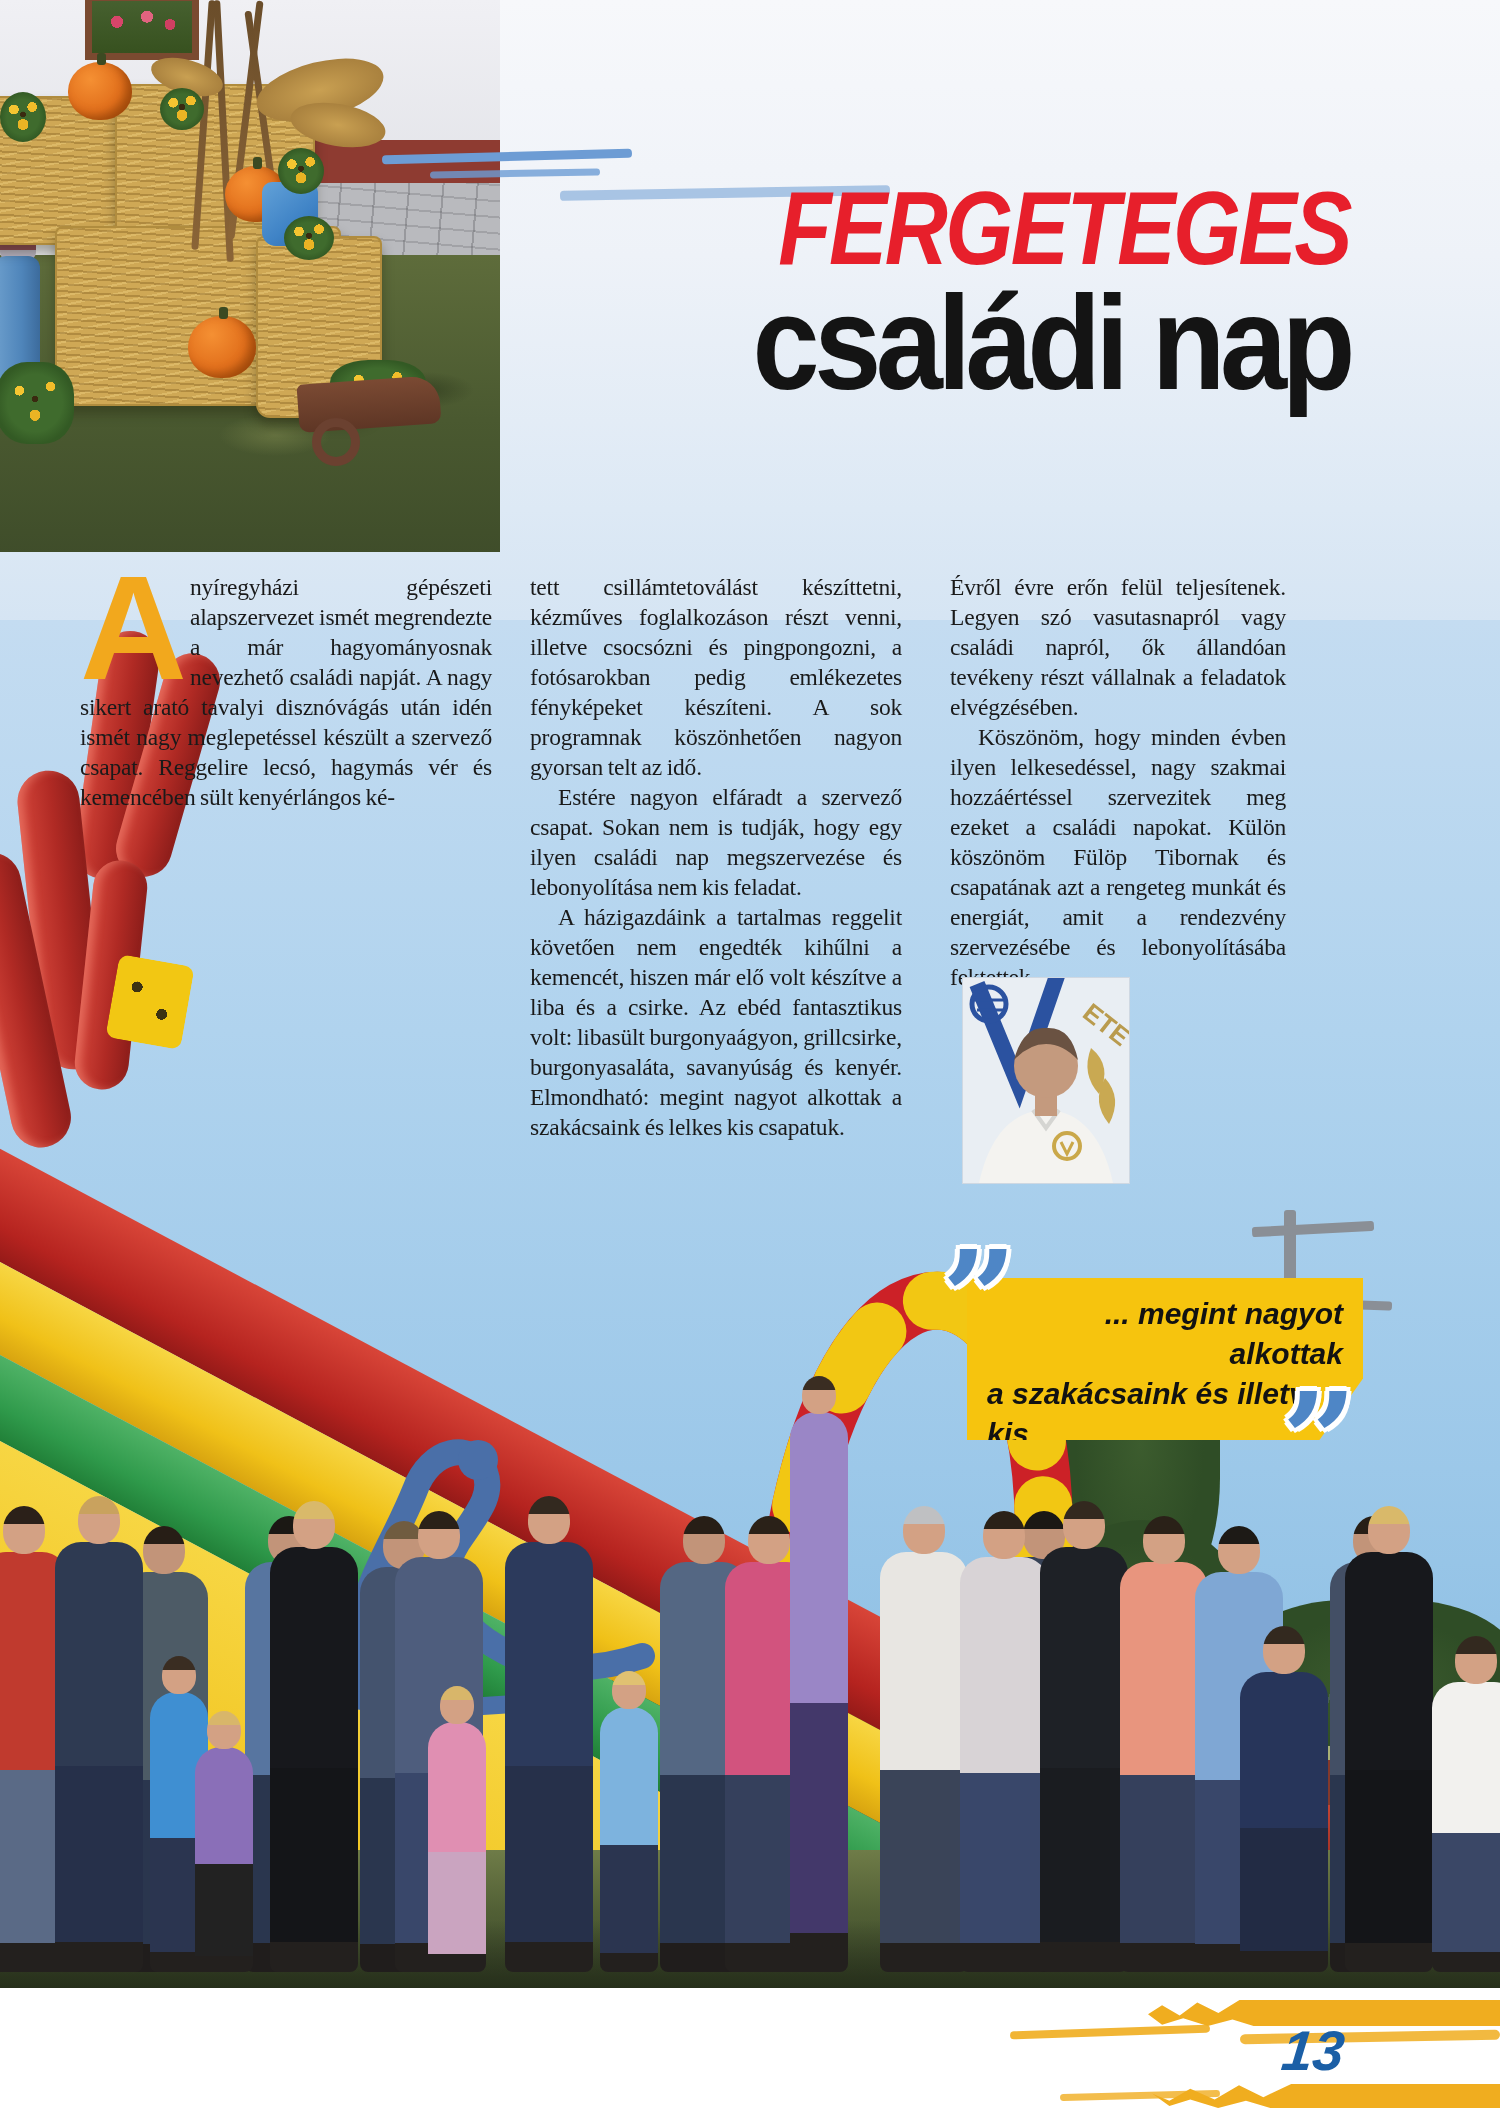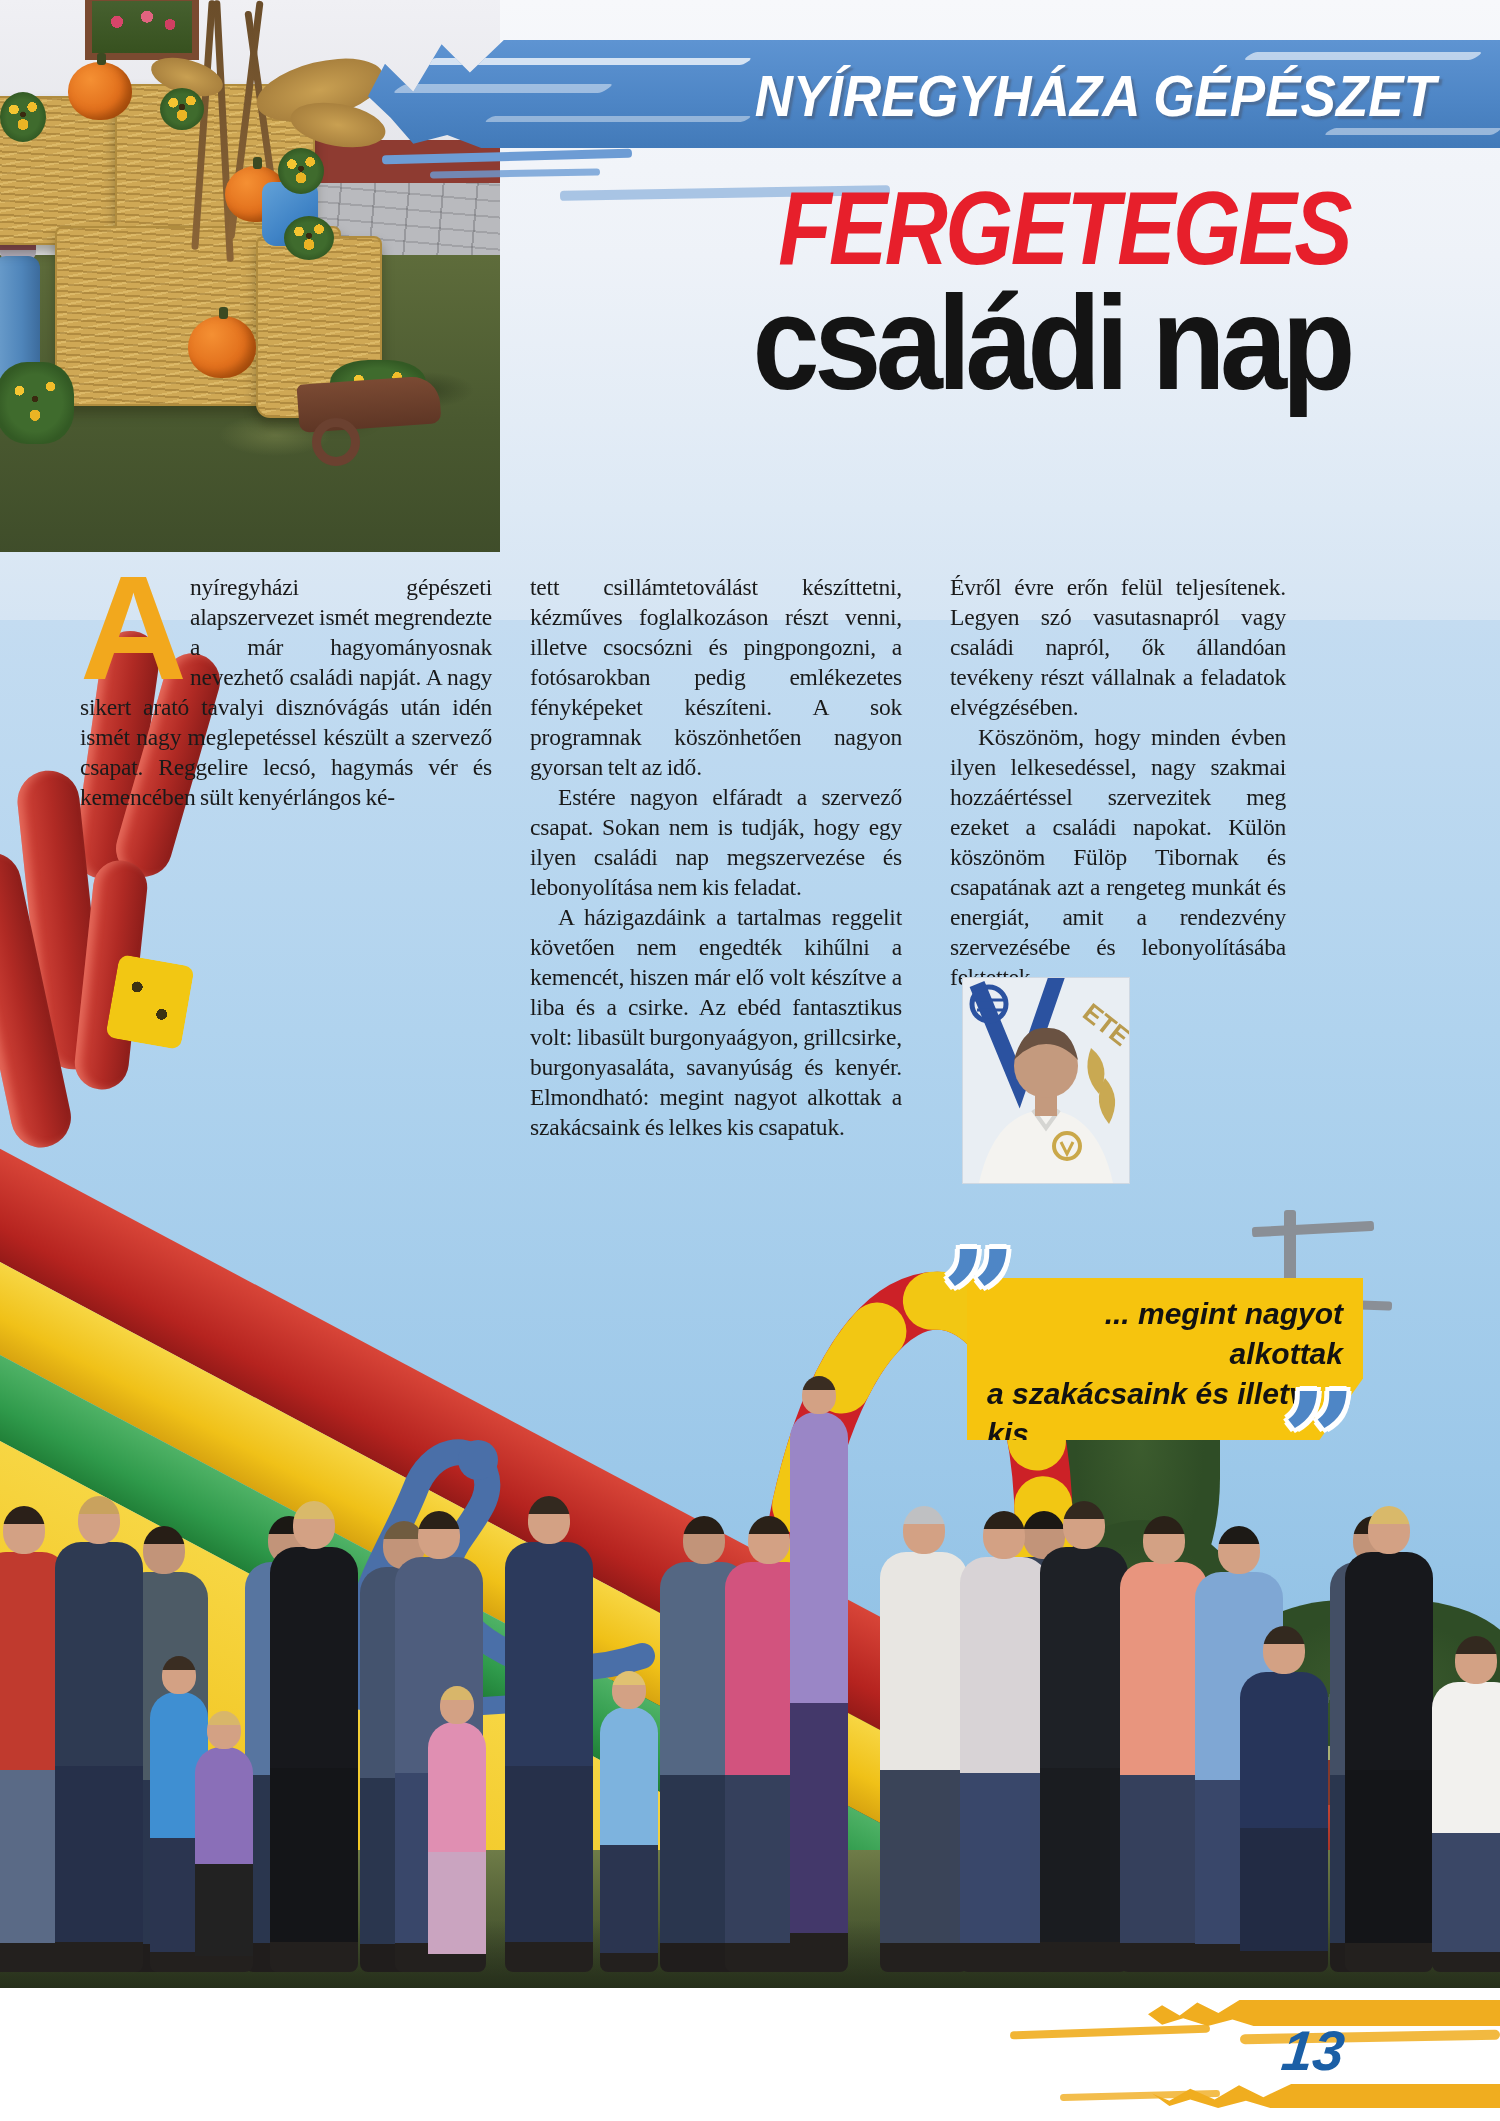--- a/index.html
+++ b/index.html
@@ -178,28 +178,20 @@
     <div class="abs pansy" style="left:0;top:92px;width:46px;height:50px;"></div>
     <div class="abs pansy" style="left:160px;top:88px;width:44px;height:42px;"></div>
     <div class="abs pansy" style="left:278px;top:148px;width:46px;height:46px;"></div>
     <div class="abs pansy" style="left:284px;top:216px;width:50px;height:44px;"></div>
     <div class="abs pansy" style="left:-4px;top:362px;width:78px;height:82px;border-radius:40%;"></div>
     <div class="abs pansy" style="left:330px;top:360px;width:96px;height:56px;border-radius:40%;"></div>
     <div class="abs pt-barrowbody" style="left:298px;top:380px;width:142px;height:48px;"></div>
     <div class="abs pt-wheel" style="left:312px;top:418px;width:30px;height:30px;"></div>
   </div>
 
-  <div class="abs banner">
-    <div class="streak" style="left:60px;top:18px;width:320px;height:7px;"></div>
-    <div class="streak" style="left:30px;top:44px;width:210px;height:9px;opacity:.6;"></div>
-    <div class="streak" style="left:120px;top:76px;width:260px;height:6px;opacity:.55;"></div>
-    <div class="streak" style="left:880px;top:12px;width:230px;height:8px;opacity:.8;"></div>
-    <div class="streak" style="left:960px;top:88px;width:170px;height:7px;opacity:.6;"></div>
-    <div class="banner-title">NYÍREGYHÁZA GÉPÉSZET</div>
-  </div>
   <div class="abs bluetail" style="left:382px;top:152px;width:250px;height:9px;transform:rotate(-1.5deg);"></div>
   <div class="abs bluetail" style="left:430px;top:170px;width:170px;height:7px;transform:rotate(-1deg);opacity:.8;"></div>
   <div class="abs bluetail" style="left:560px;top:188px;width:330px;height:10px;transform:rotate(-1deg);opacity:.55;"></div>
 
   <div class="abs hl1">FERGETEGES</div>
   <div class="abs hl2">családi nap</div>
 
   <div class="abs photo-bottom">
 
     <div class="abs treeblob" style="left:610px;top:930px;width:180px;height:220px;"></div>

